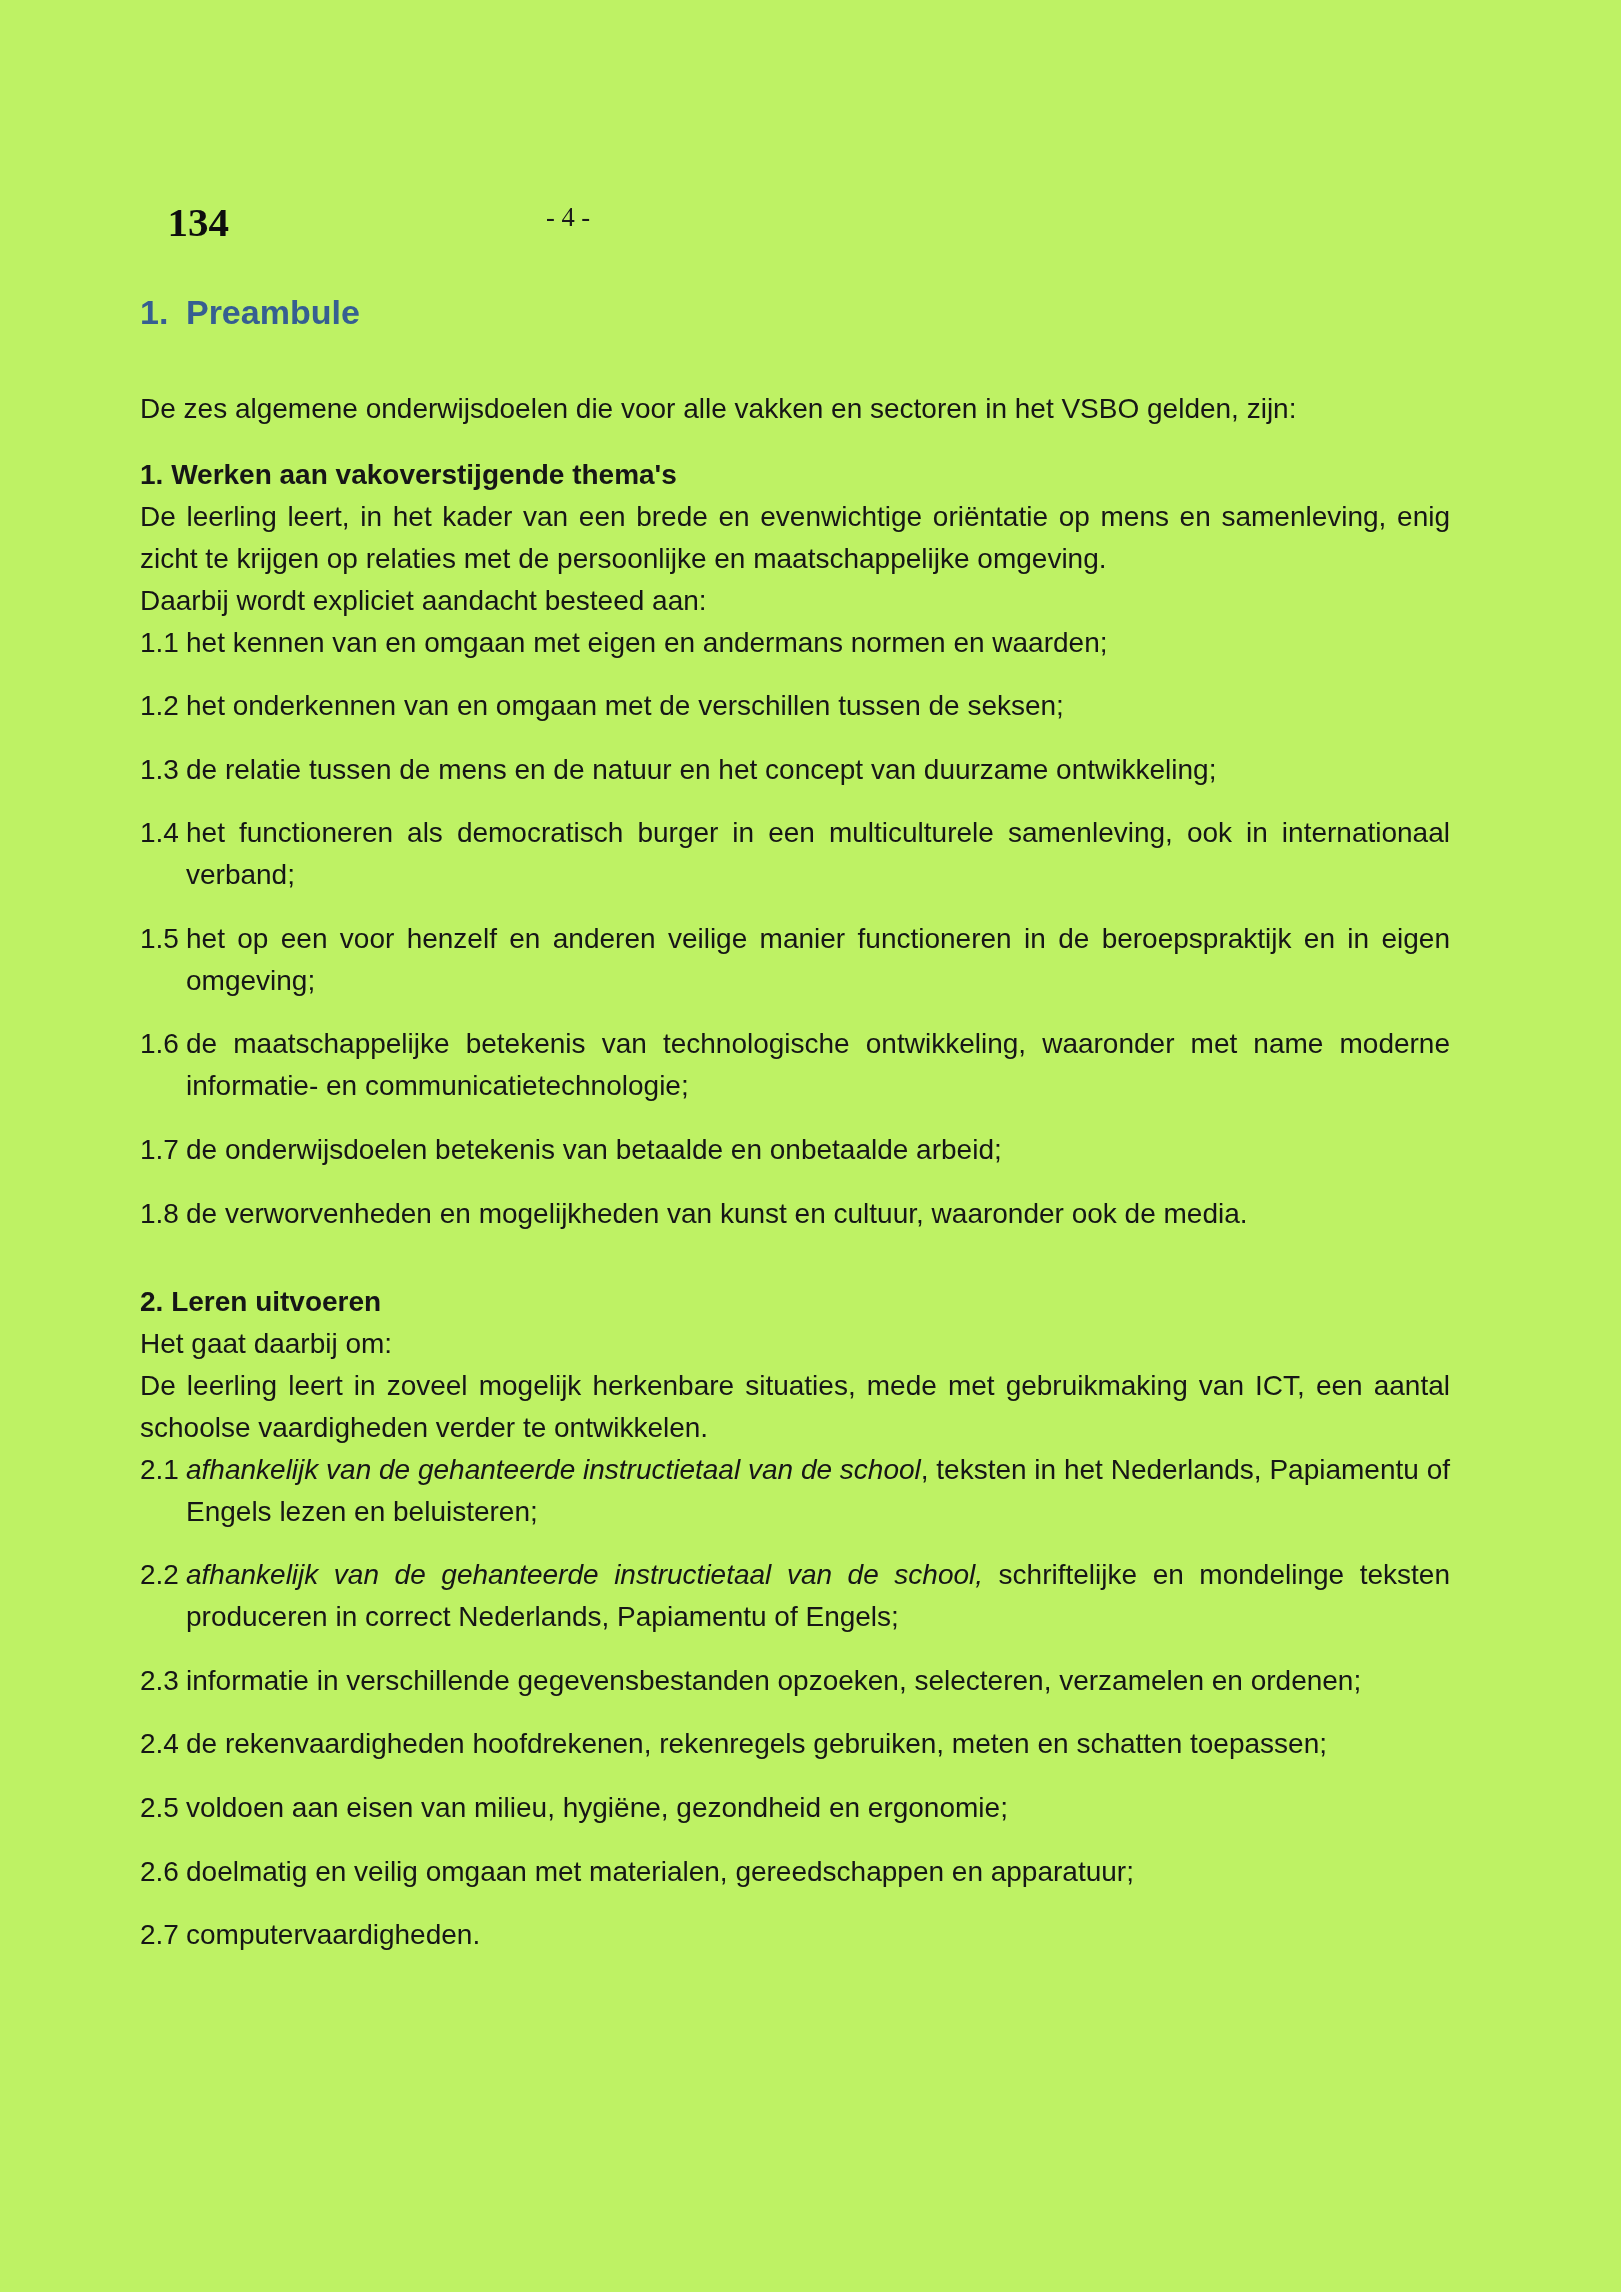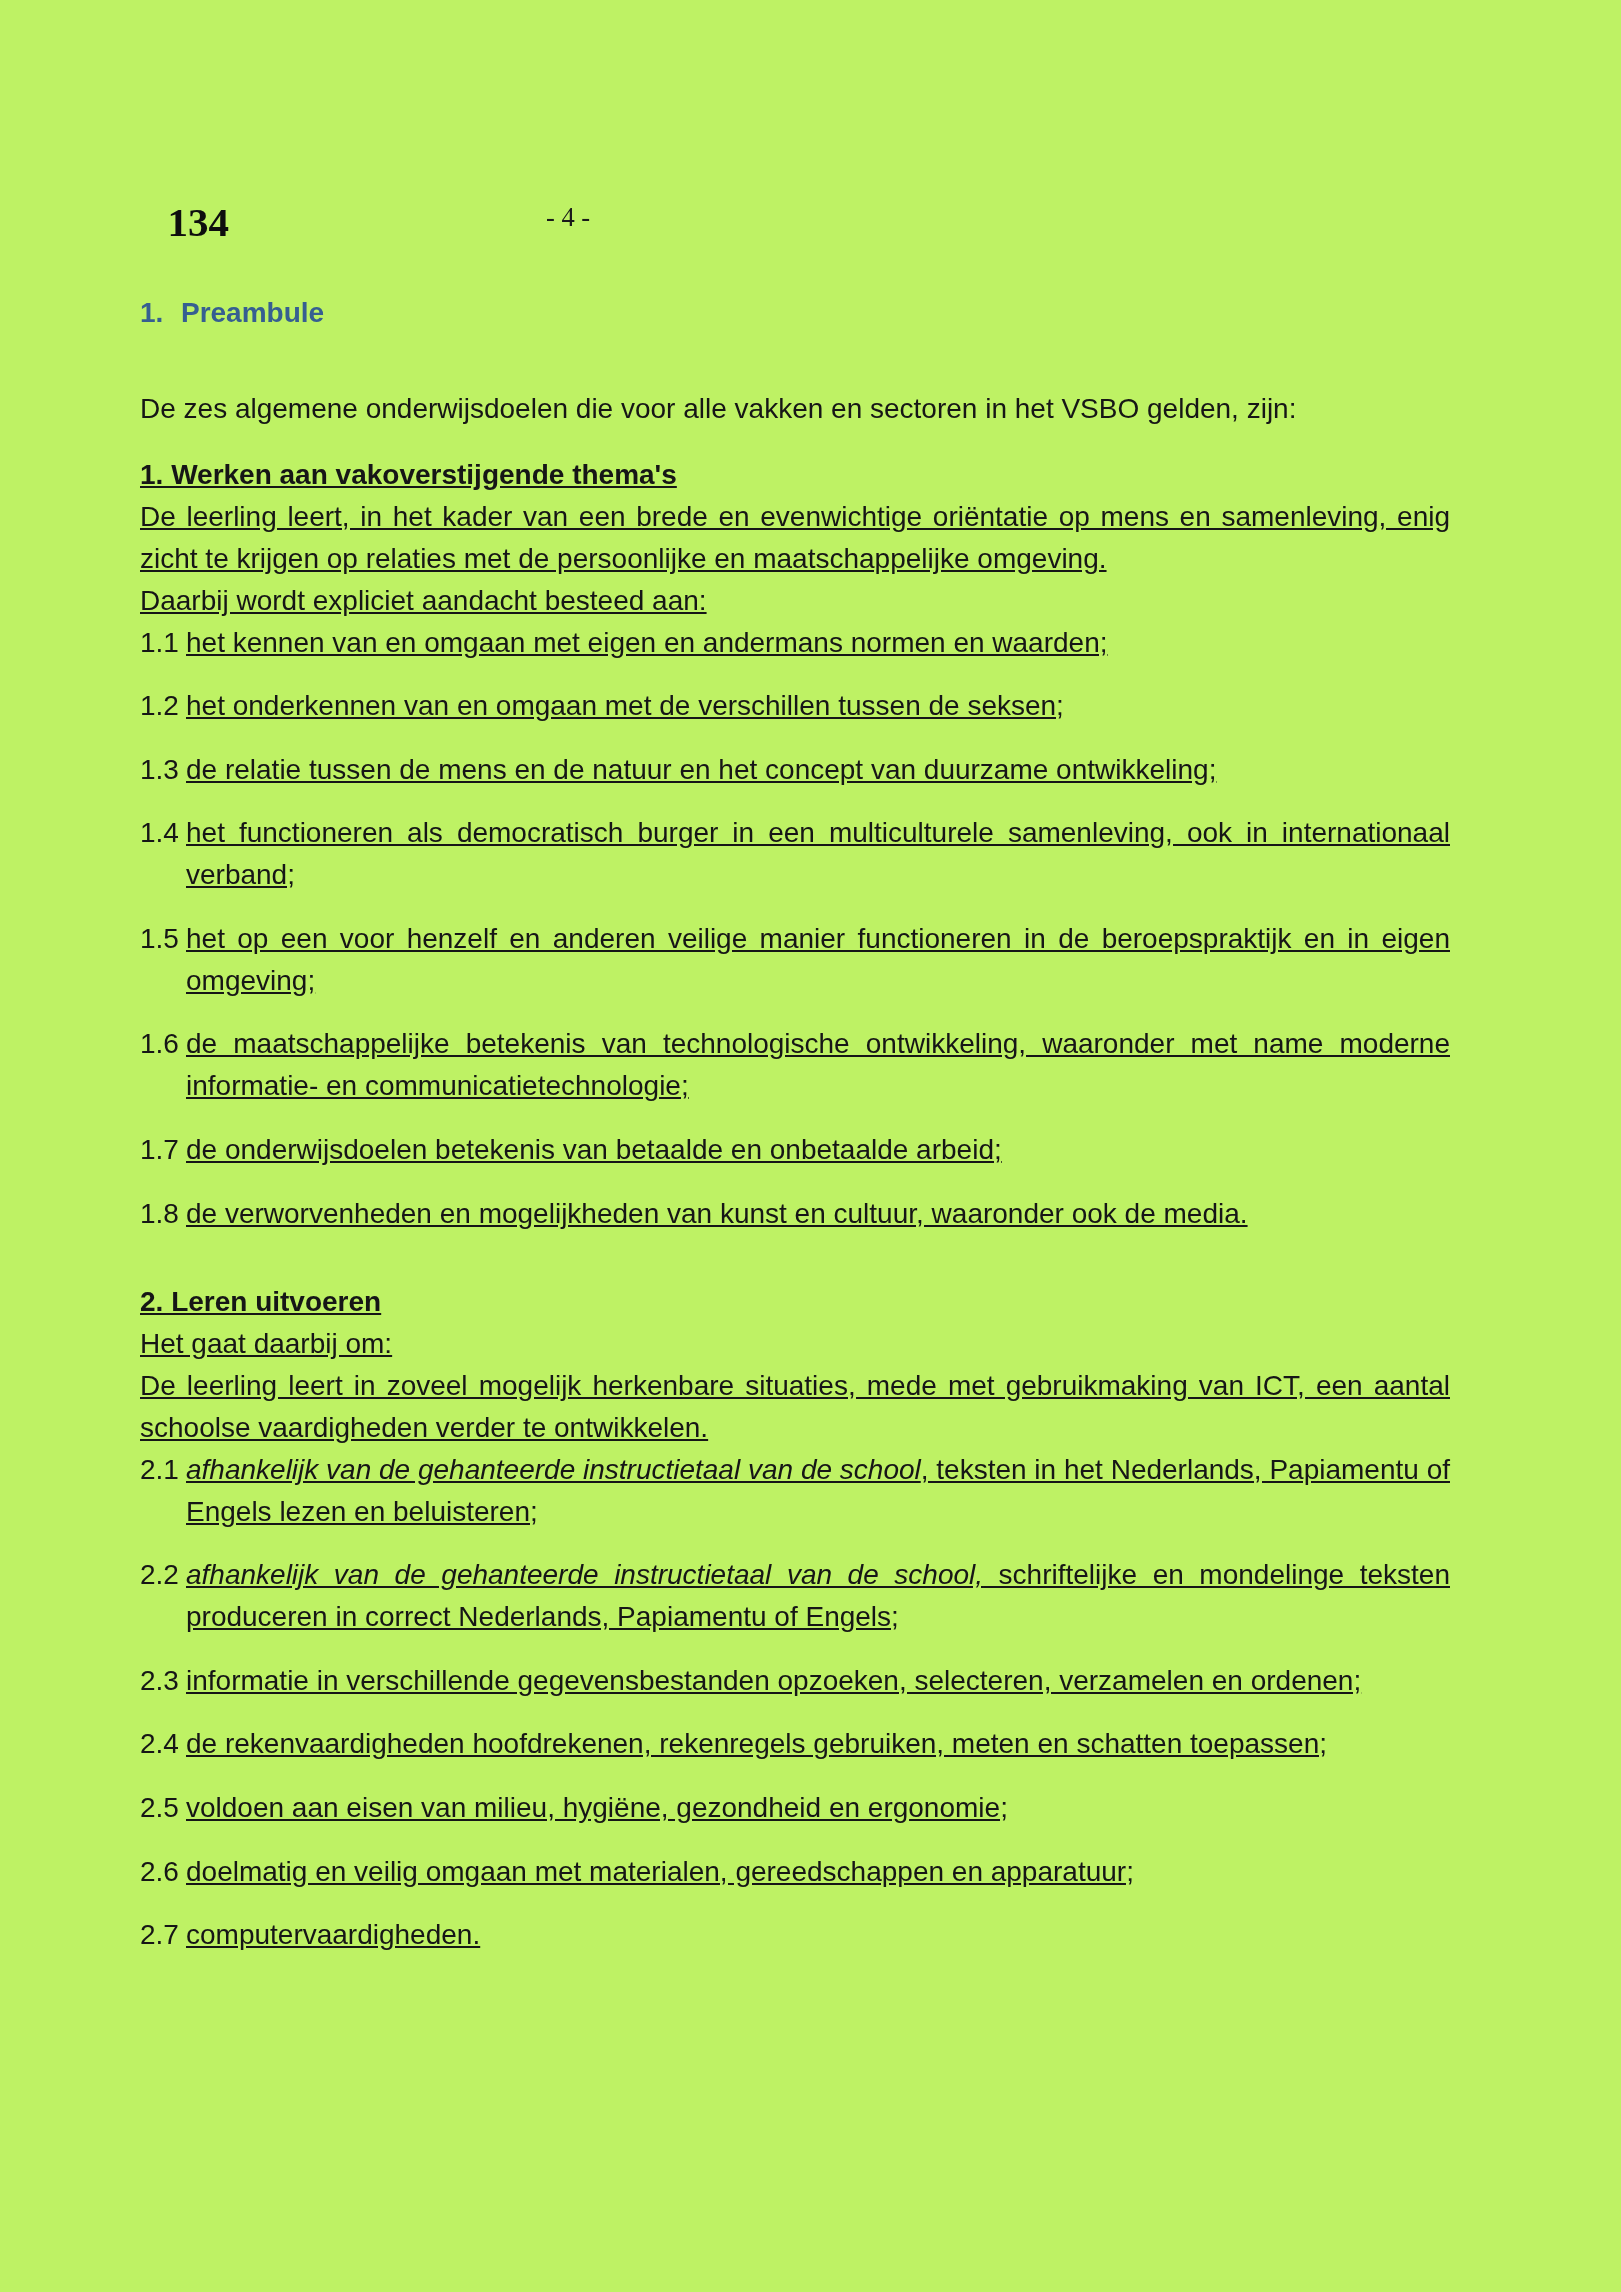--- a/index.html
+++ b/index.html
@@ -36,28 +36,28 @@
     position: absolute;
     left: 406px;
     top: 2px;
     font-family: "Liberation Serif", serif;
     font-size: 26.5px;
     line-height: 29px;
     color: #1a1a1a;
   }
   h1.doc-title {
     margin: 46px 0 0 0;
-    font-size: 28px;
+    font-size: 34px;
     line-height: 41px;
     font-weight: bold;
     color: #365f91;
   }
   h1.doc-title .title-number { margin-right: 17.6px; }
   p.intro { margin: 55px 0 0 0; }
-  .section { margin-top: 23.5px; text-decoration: underline; }
+  .section { margin-top: 23.5px; }
   .section + .section { margin-top: 46px; }
   .section-heading {
     font-weight: bold;
     margin: 0;
     font-size: 28px;
     line-height: 42px;
   }
   p.para { margin: 0; text-align: justify; }
   .items { margin-top: 0; }
   .item {

